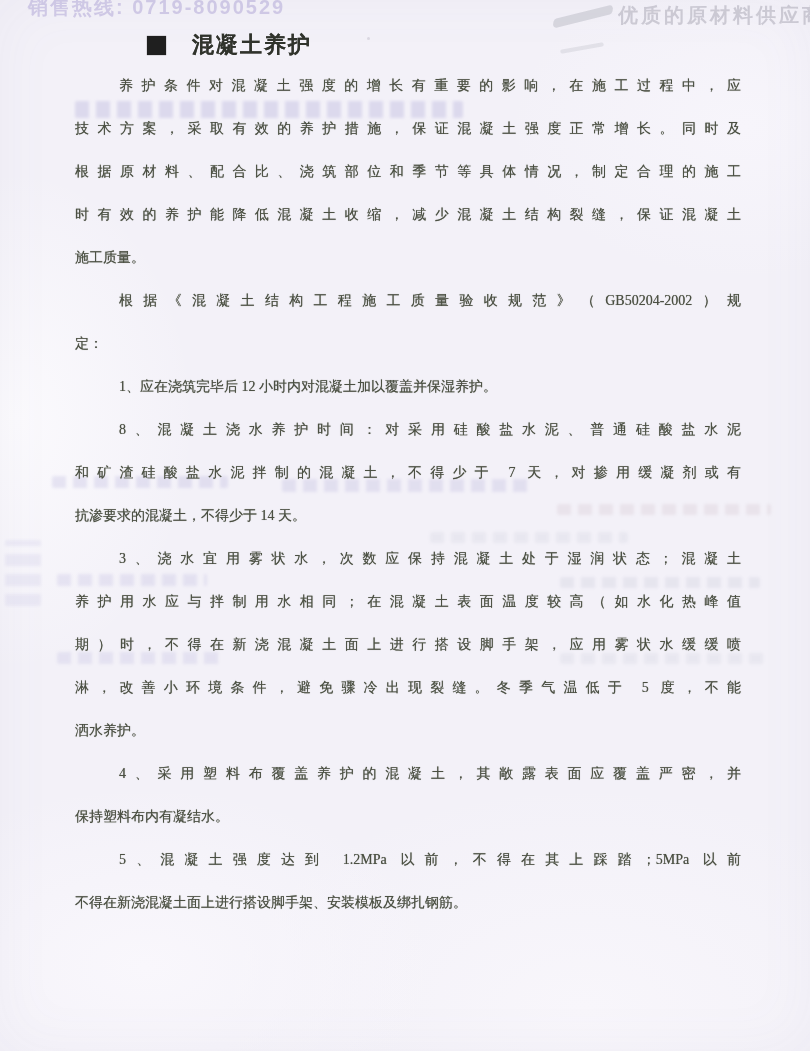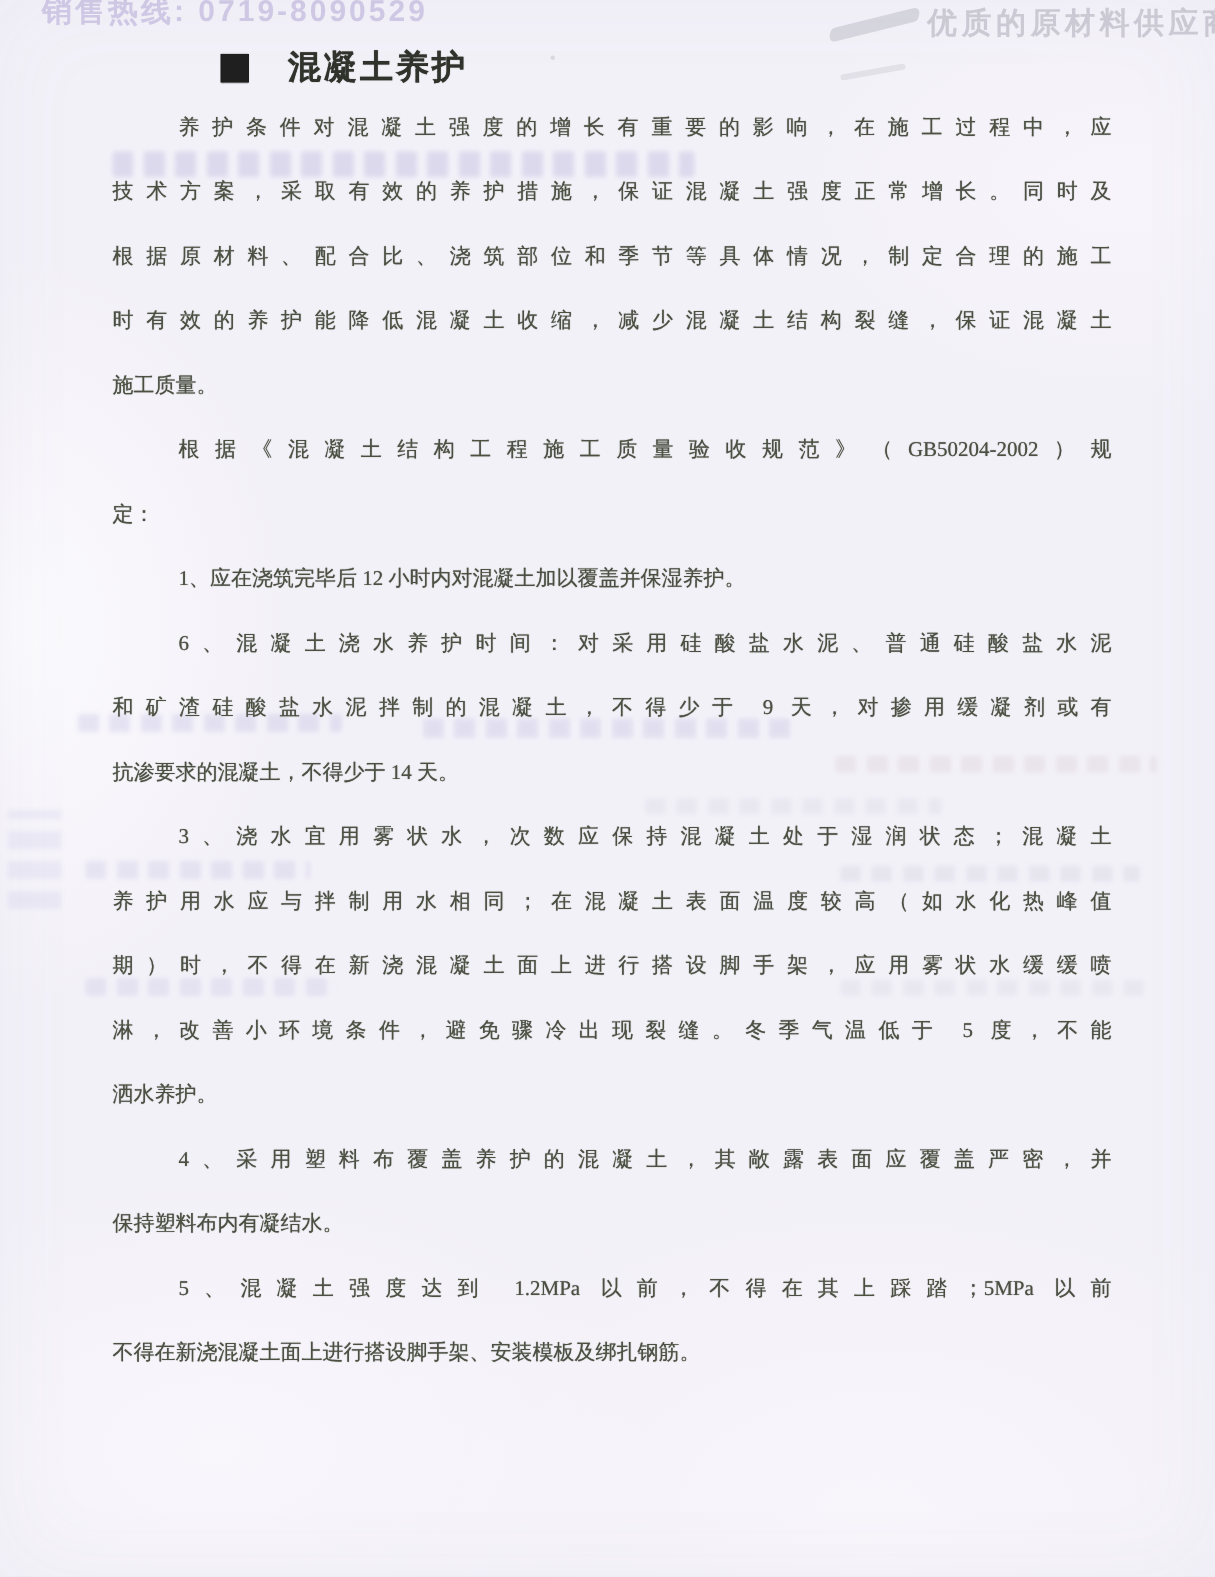--- a/index.html
+++ b/index.html
@@ -87,22 +87,22 @@
 
   <div class="flow">
     <div class="line in j">养护条件对混凝土强度的增长有重要的影响，在施工过程中，应</div>
     <div class="line j">技术方案，采取有效的养护措施，保证混凝土强度正常增长。同时及</div>
     <div class="line j">根据原材料、配合比、浇筑部位和季节等具体情况，制定合理的施工</div>
     <div class="line j">时有效的养护能降低混凝土收缩，减少混凝土结构裂缝，保证混凝土</div>
     <div class="line">施工质量。</div>
     <div class="line in j">根据《混凝土结构工程施工质量验收规范》（GB50204-2002）规</div>
     <div class="line">定：</div>
     <div class="line in">1、应在浇筑完毕后 12 小时内对混凝土加以覆盖并保湿养护。</div>
-    <div class="line in j">6、混凝土浇水养护时间：对采用硅酸盐水泥、普通硅酸盐水泥</div>
-    <div class="line j">和矿渣硅酸盐水泥拌制的混凝土，不得少于 9 天，对掺用缓凝剂或有</div>
+    <div class="line in j">8、混凝土浇水养护时间：对采用硅酸盐水泥、普通硅酸盐水泥</div>
+    <div class="line j">和矿渣硅酸盐水泥拌制的混凝土，不得少于 7 天，对掺用缓凝剂或有</div>
     <div class="line">抗渗要求的混凝土，不得少于 14 天。</div>
     <div class="line in j">3、浇水宜用雾状水，次数应保持混凝土处于湿润状态；混凝土</div>
     <div class="line j">养护用水应与拌制用水相同；在混凝土表面温度较高（如水化热峰值</div>
     <div class="line j">期）时，不得在新浇混凝土面上进行搭设脚手架，应用雾状水缓缓喷</div>
     <div class="line j">淋，改善小环境条件，避免骤冷出现裂缝。冬季气温低于 5 度，不能</div>
     <div class="line">洒水养护。</div>
     <div class="line in j">4、采用塑料布覆盖养护的混凝土，其敞露表面应覆盖严密，并</div>
     <div class="line">保持塑料布内有凝结水。</div>
     <div class="line in j">5、混凝土强度达到 1.2MPa 以前，不得在其上踩踏；5MPa 以前</div>
     <div class="line">不得在新浇混凝土面上进行搭设脚手架、安装模板及绑扎钢筋。</div>

